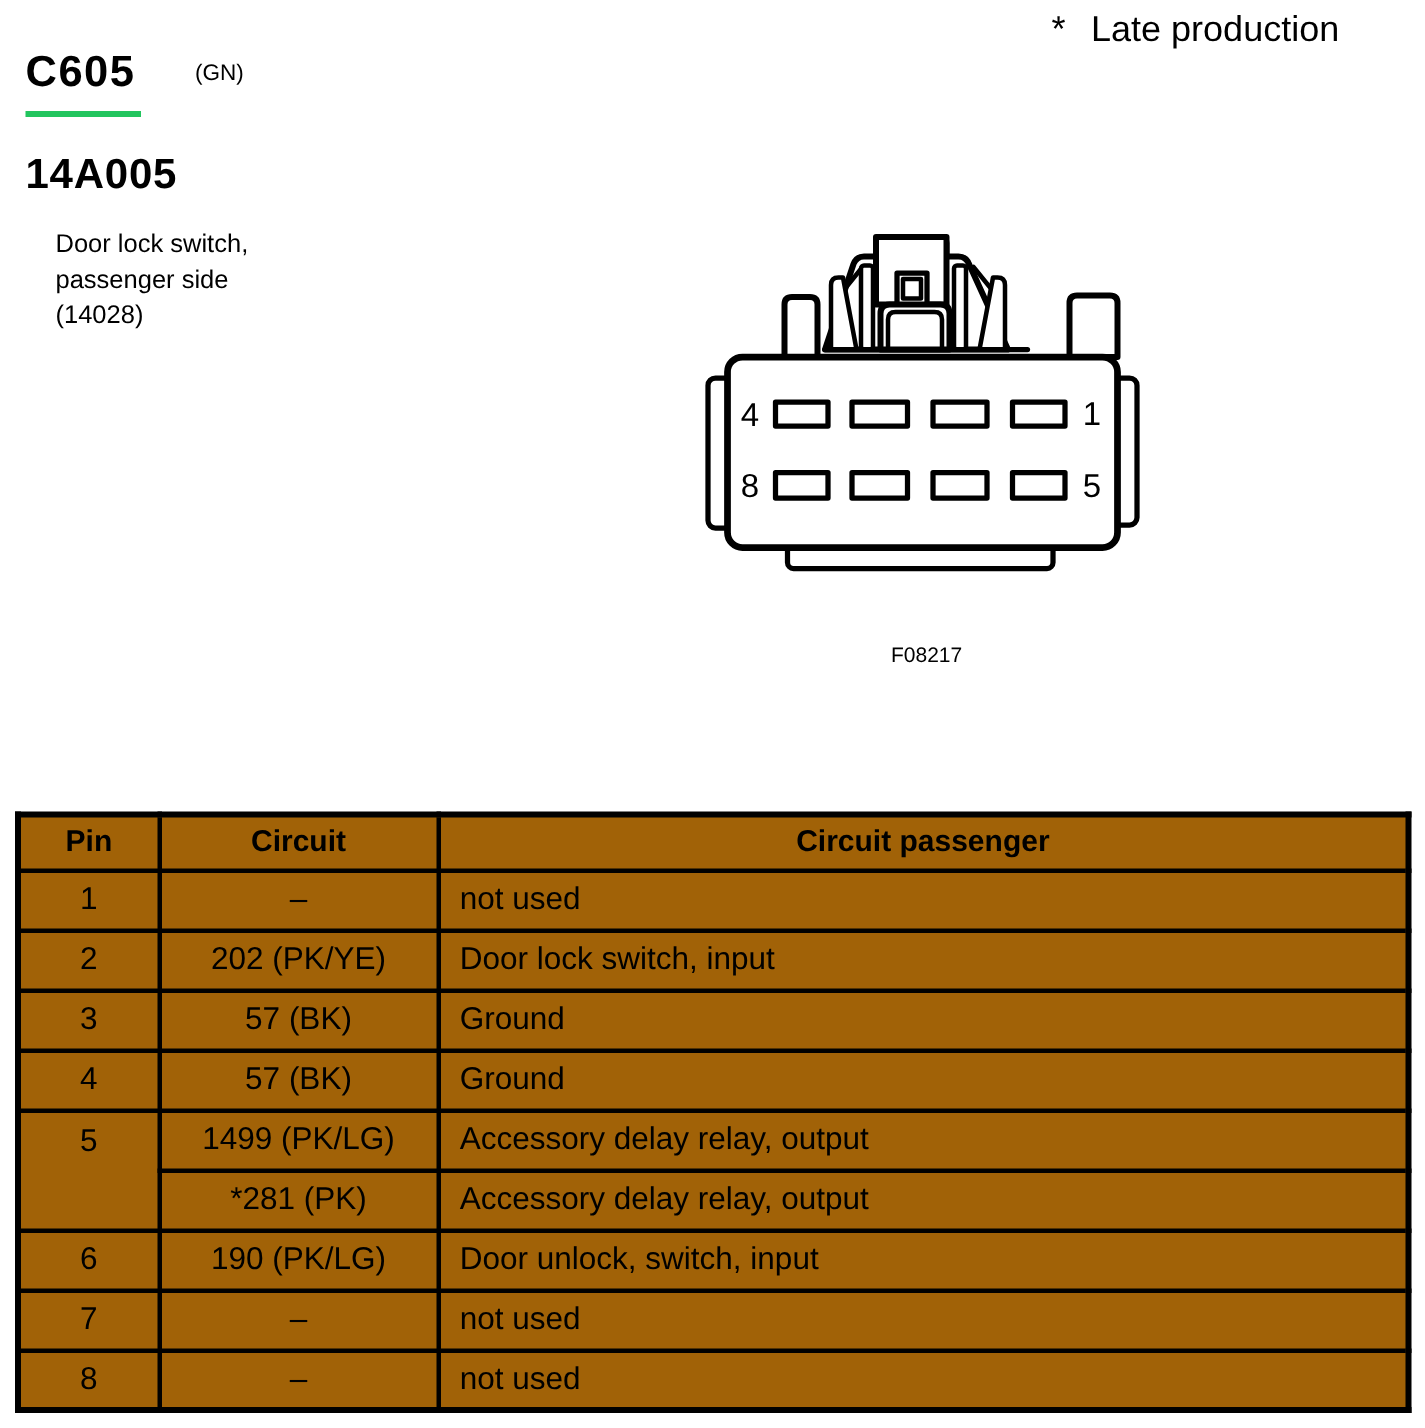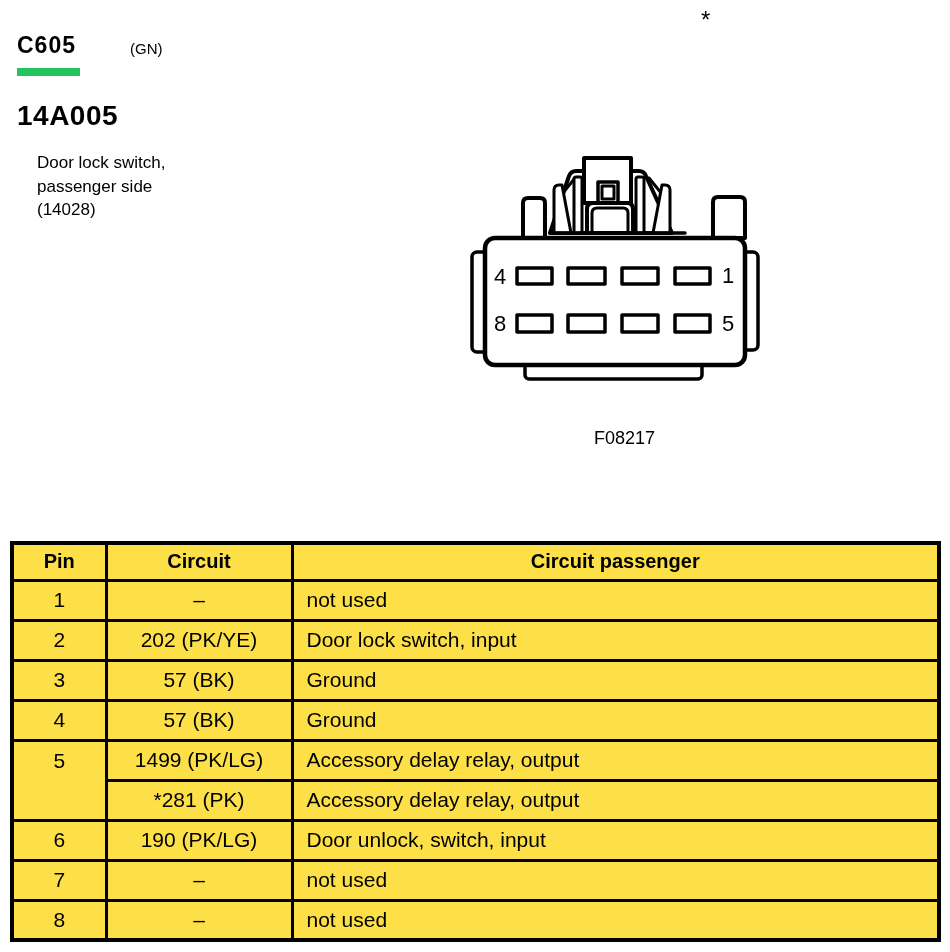--- a/index.html
+++ b/index.html
@@ -7,49 +7,49 @@
     width:950px; height:952px;
     background:#ffffff; color:#000000;
     font-family:"Liberation Sans","DejaVu Sans",sans-serif;
     position:relative; overflow:hidden;
   }
   .abs { position:absolute; }
 
   
   #connector-id {
     left:17px; top:32px;
-    font-size:23px; font-weight:bold; letter-spacing:1px;
-    border-bottom:8px solid #22c55e; padding:0 4px 9px 0;
+    font-size:29px; font-weight:bold; letter-spacing:1px;
+    border-bottom:4px solid #22c55e; padding:0 4px 9px 0;
   }
   #connector-suffix { left:130px; top:40px; font-size:15px; }
   #part-code { left:17px; top:100px; font-size:28px; font-weight:bold; letter-spacing:0.5px; }
   #description { left:17px; top:151px; font-size:17px; line-height:23.5px;margin-left:20px; }
   #description span { display:block; }
 
   
   #note { left:701px; top:6px; font-size:24px; display:flex; gap:17px; }
 
   
   #connector-svg { left:455px; top:145px; }
-  #figure-label { left:594px; top:428px; font-size:18px; }
+  #figure-label { left:594px; top:428px; font-size:14px; }
   #connector-svg .ln   { stroke:#000; fill:none; }
   #connector-svg .shp  { stroke:#000; fill:#fff; }
   #connector-svg text  { font-family:"Liberation Sans","DejaVu Sans",sans-serif;
                          font-size:22px; fill:#000; text-anchor:middle; }
 
   
   #pin-table {
     left:10px; top:541px; width:931px;
     border-collapse:collapse; border:4px solid #000;
     table-layout:fixed;
   }
   #pin-table th, #pin-table td {
     border:3px solid #000;
     font-size:21px;
-    background:#fde047;
+    background:#a16207;
   }
   #pin-table thead tr { height:37px; }
   #pin-table tbody tr { height:40px; }
   #pin-table th { font-size:20px; font-weight:bold; text-align:center; }
   #pin-table td.pin, #pin-table td.circuit { text-align:center; }
   #pin-table td.fn { text-align:left; padding-left:13px; }
   #pin-table td.span-top { vertical-align:top; line-height:30px; padding-top:4px; }
 </style>
 </head>
 <body>
@@ -58,20 +58,21 @@
 <div class="abs" id="connector-suffix">(GN)</div>
 <div class="abs" id="part-code">14A005</div>
 <div class="abs" id="description">
   <span>Door lock switch,</span>
   <span>passenger side</span>
   <span>(14028)</span>
 </div>
 
 <div class="abs" id="note">
   <span>*</span>
+  <span>Late production</span>
 </div>
 
 <svg class="abs" id="connector-svg" width="320" height="250" viewBox="455 145 320 250">
   <g stroke-linejoin="round" stroke-linecap="round">
 
     <rect class="shp" x="472" y="252" width="16" height="100" rx="5" stroke-width="3.5"></rect>
     <rect class="shp" x="742" y="252" width="16" height="98" rx="5" stroke-width="3.5"></rect>
 
     <rect class="shp" x="525" y="360" width="177" height="19" rx="4" stroke-width="3.5"></rect>
 

